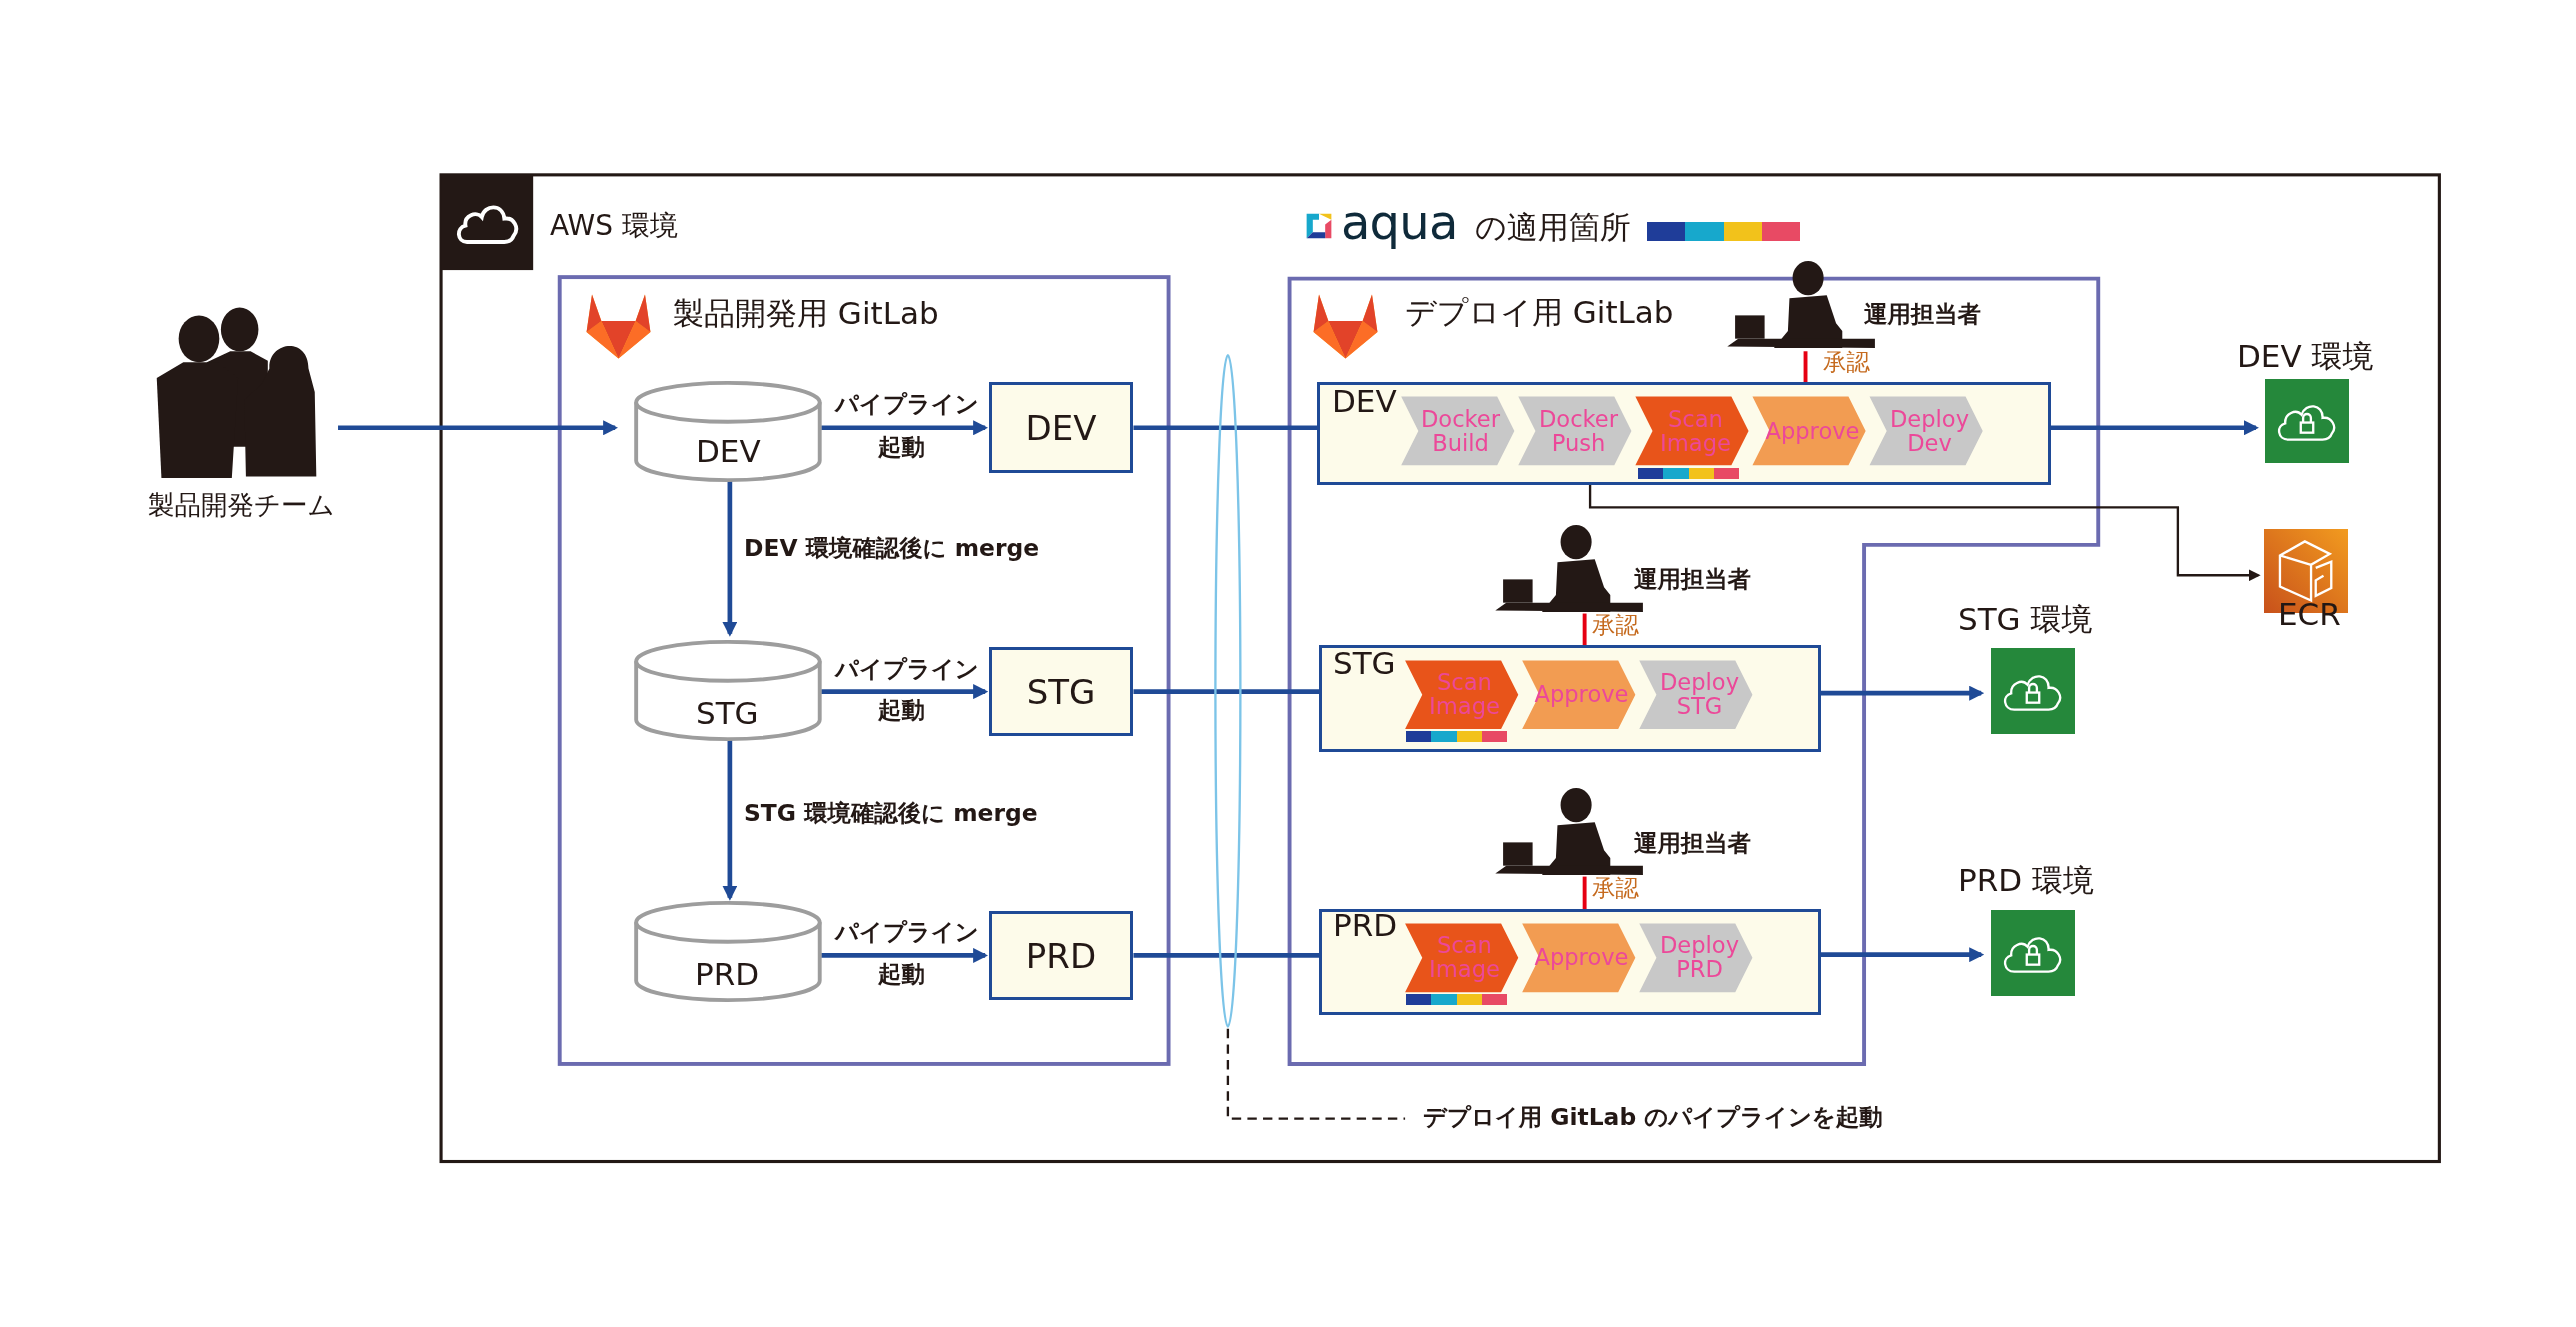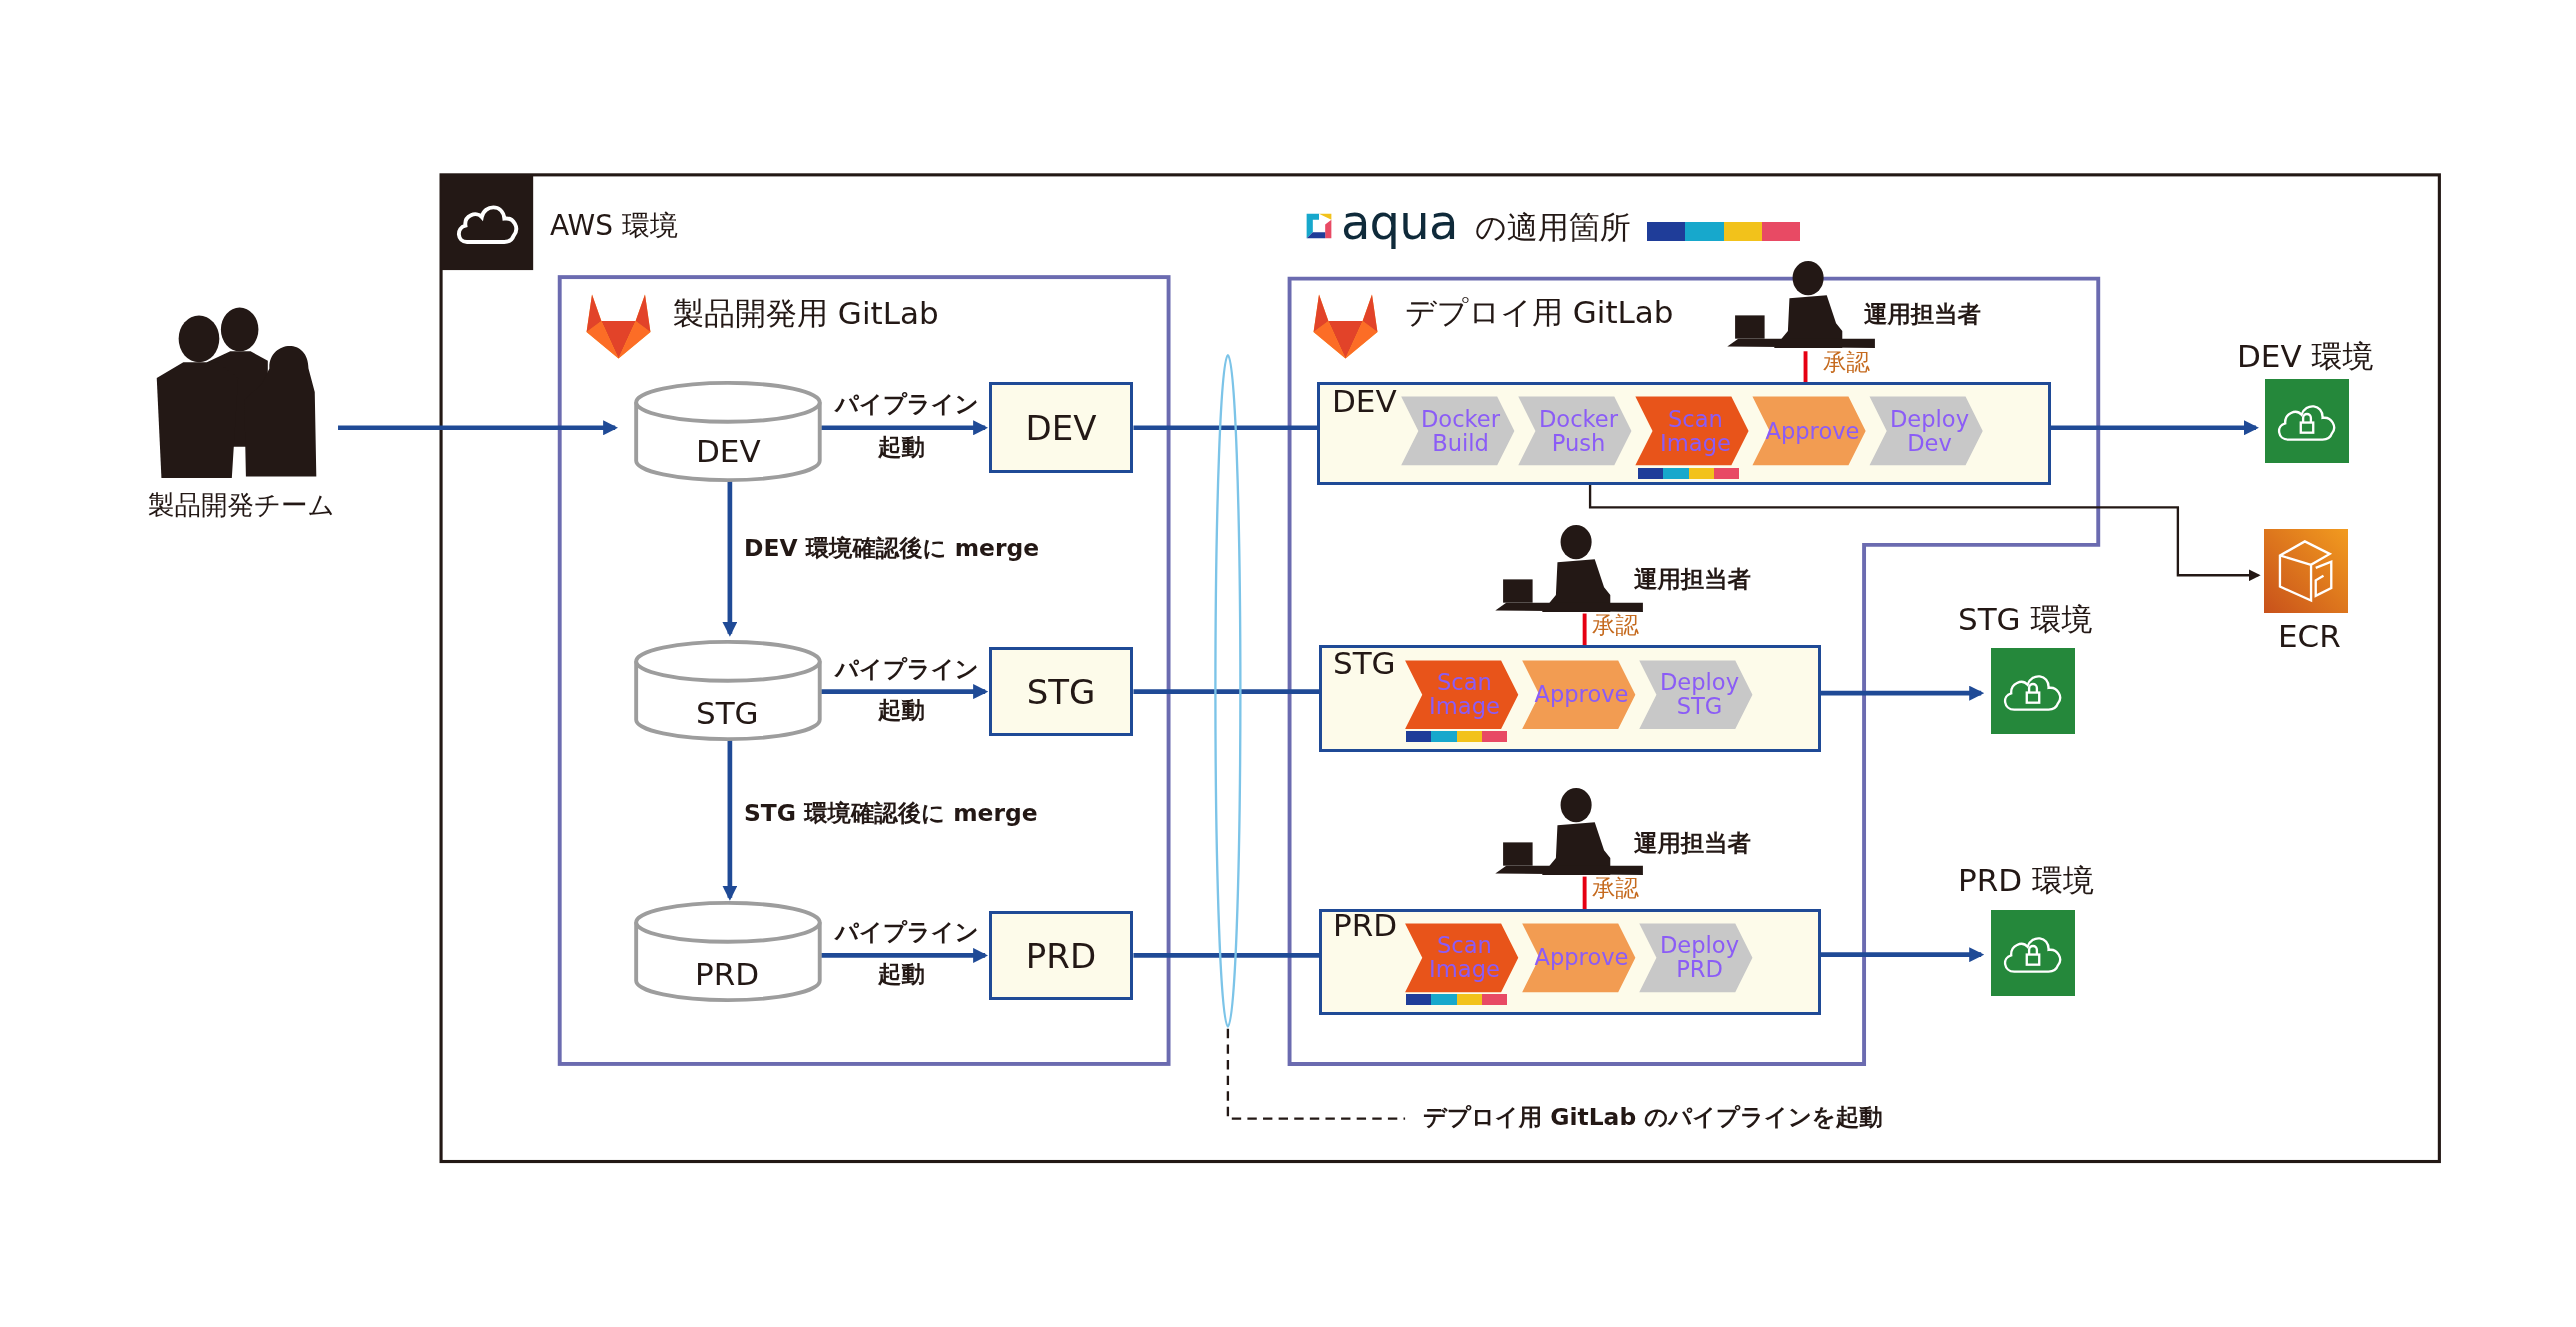--- a/index.html
+++ b/index.html
@@ -5,21 +5,21 @@
   html,body{margin:0;padding:0;background:#fff;}
   #canvas{position:relative;width:2576px;height:1327px;background:#fff;overflow:hidden;
     font-family:"DejaVu Sans","Liberation Sans",sans-serif;color:#231815;}
   .abs{position:absolute;}
   svg.layer{position:absolute;left:0;top:0;}
   .txt{position:absolute;white-space:nowrap;line-height:1;}
   .t44{font-size:28px;margin-top:7px;} .t40{font-size:31px;} .t36{font-size:26.5px;text-align:right;} .t30{font-size:23.4px;font-weight:bold;}
   .box-small{position:absolute;background:#fdfbea;border:3.9px solid #1f4a96;box-sizing:border-box;
     display:flex;align-items:center;justify-content:center;font-size:34px;}
   .pipebox{position:absolute;background:#fdfbea;border:3.9px solid #1f4a96;box-sizing:border-box;}
-  .chev-label{position:absolute;color:#8b5cf6;font-size:22.6px;text-align:center;line-height:1.05;
+  .chev-label{position:absolute;color:#ec4899;font-size:22.6px;text-align:center;line-height:1.05;
     display:flex;align-items:center;justify-content:center;}
   .env-icon{position:absolute;background:#25883b;}
   .ecr-icon{position:absolute;background:linear-gradient(45deg,#c8511b,#f29b1f);}
   .approval{color:#c56a1e;font-size:23.4px;}
 </style>
 </head>
 <body>
 
 <div id="canvas">
 
@@ -250,21 +250,21 @@
       <path d="M49,56 L49,50 A5,5 0 0 1 59,50 L59,56" fill="none" stroke="#fff" stroke-width="3"></path>
     </svg>
   </div>
 
   <div class="ecr-icon" style="left:2264px;top:529px;width:84px;height:84px;">
     <svg width="84" height="84" viewBox="0 0 107 108">
       <path d="M20,34 L52,16 L84,32 L60,46 L60,92 L20,74 Z M60,46 L20,34" fill="none" stroke="#fff" stroke-width="3"></path>
       <path d="M66,50 L86,42 L86,76 L66,86 L66,66 L76,60" fill="none" stroke="#fff" stroke-width="3"></path>
     </svg>
   </div>
-  <div class="txt t40" style="left:2278px;top:621px;">ECR</div>
+  <div class="txt t40" style="left:2278px;top:599px;">ECR</div>
 
   <div class="txt t40" style="left:1958px;top:604px;">STG 環境</div>
   <div class="env-icon" style="left:1991px;top:648px;width:84px;height:86px;">
     <svg width="84" height="86" viewBox="0 0 108 108">
       <path d="M30,78 C16,78 14,60 26,57 C25,44 40,38 47,46 C52,30 75,32 74,50 C86,48 93,62 86,70 C84,76 80,78 74,78 Z" fill="none" stroke="#fff" stroke-width="3"></path>
       <rect x="46" y="56" width="16" height="13" fill="none" stroke="#fff" stroke-width="3"></rect>
       <path d="M49,56 L49,50 A5,5 0 0 1 59,50 L59,56" fill="none" stroke="#fff" stroke-width="3"></path>
     </svg>
   </div>
 

